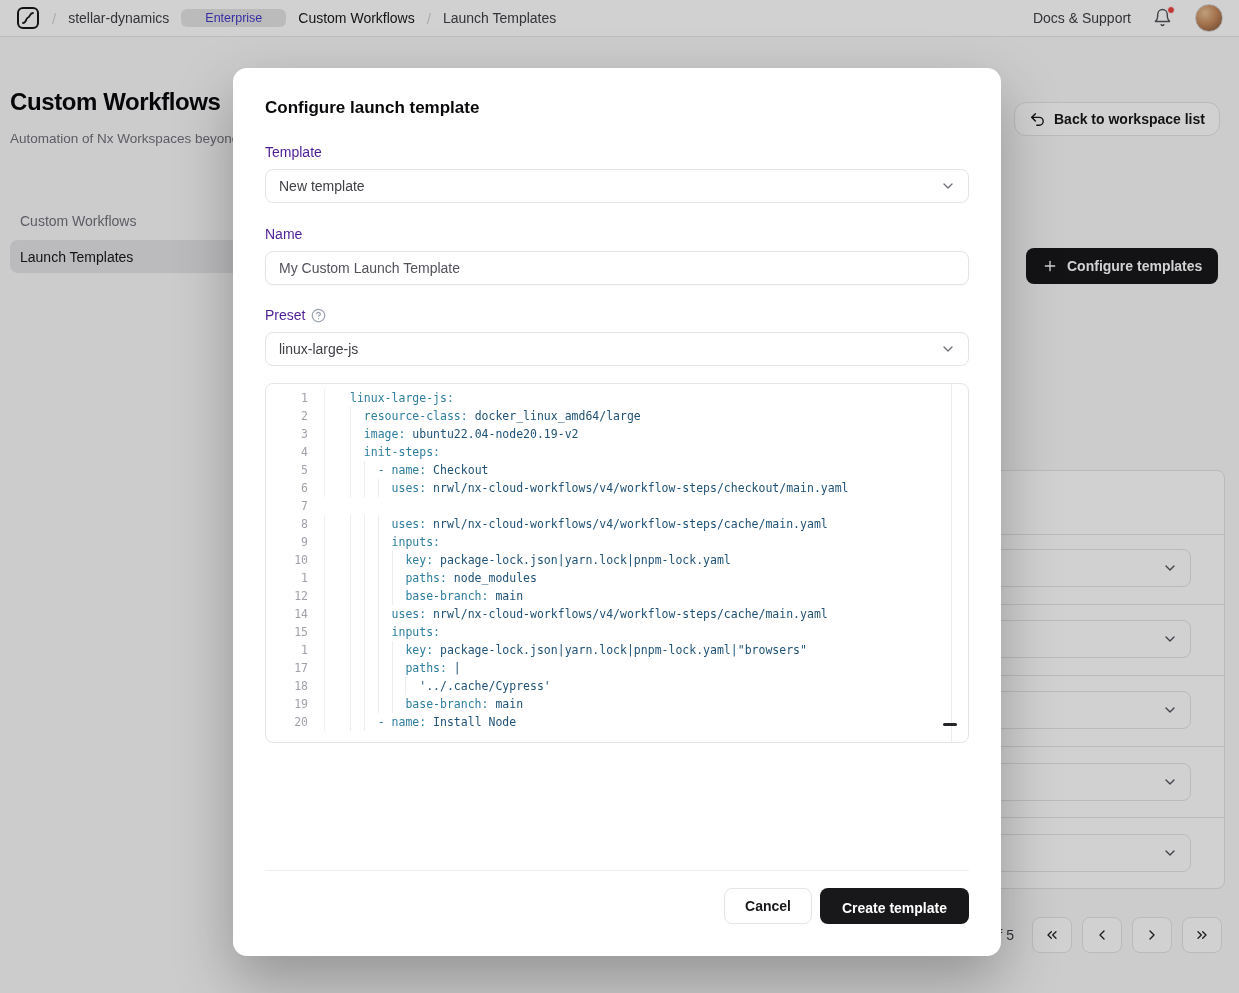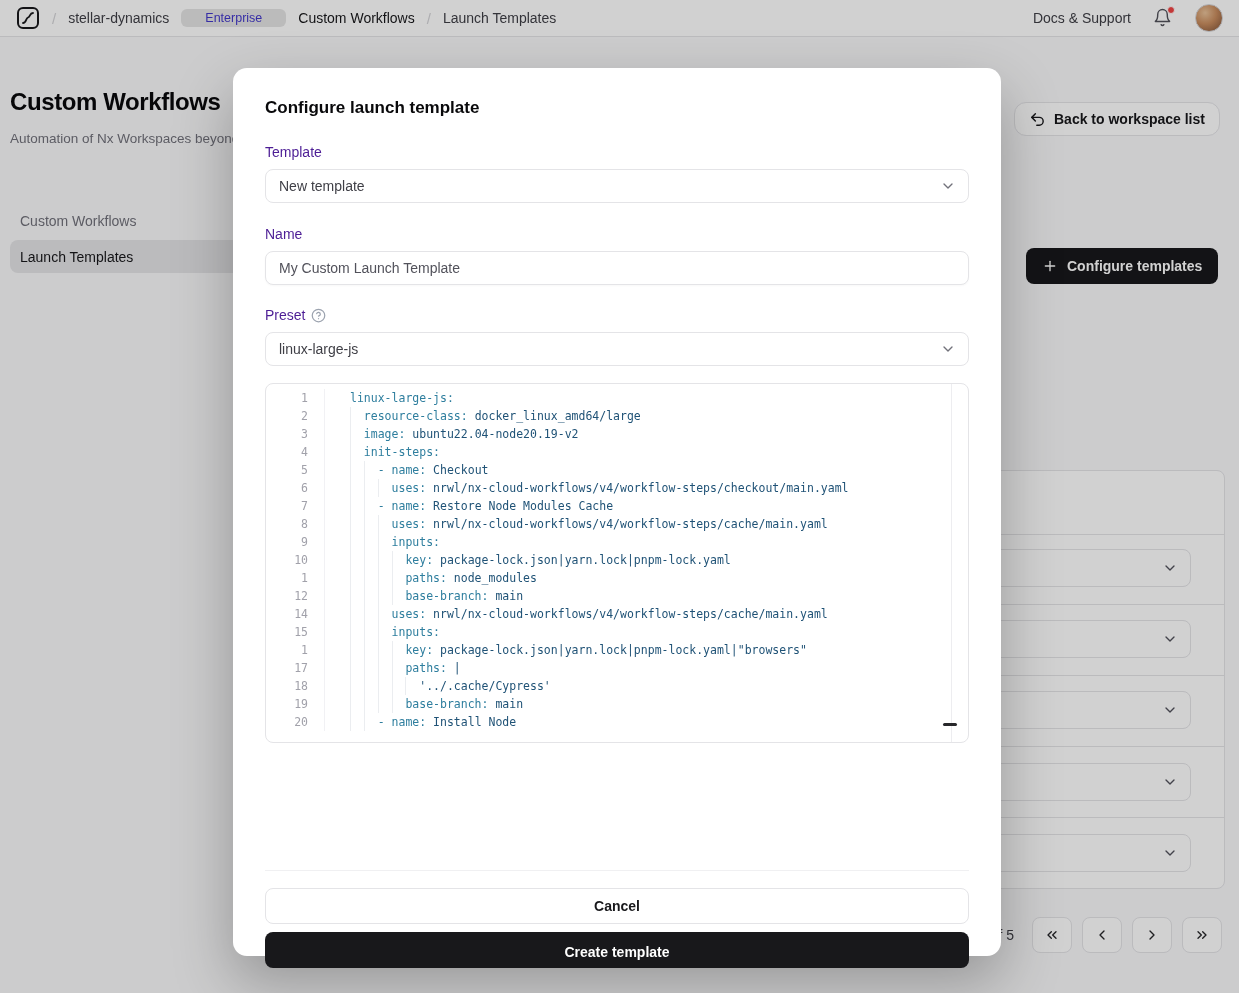--- a/index.html
+++ b/index.html
@@ -80,21 +80,21 @@
   .lt { margin-left:16px; border-left:1px solid #f1f1f4; padding-left:25px; white-space:pre; }
   .ig { display:inline-block; width:2ch; border-left:1px solid #ebedf0; height:18px; vertical-align:top; }
   .ck { color:#2e7e9e; }
   .cv { color:#1f5276;text-align:center; }
   .sb-track { position:absolute; right:16px; top:0; bottom:0; width:1px; background:#ededf0; }
   .sb-thumb { position:absolute; right:11px; bottom:16px; width:14px; height:3.5px;
               background:#27272a; border-radius:2px; }
 
   
   .modal-divider { height:1px; background:#f0f0f2; margin-top:127px; }
-  .modal-footer { margin-top:17px; display:flex; justify-content:flex-end; gap:8px;flex-direction:column; }
+  .modal-footer { margin-top:17px; display:flex; justify-content:flex-end; gap:8px; }
   .btn-cancel { height:36px; padding:0 20px; background:#fff; border:1px solid #e4e4e7;
                 border-radius:8px; font-size:14px; font-weight:600; color:#18181b; cursor:pointer;
                 font-family:"Liberation Sans", sans-serif; }
   .btn-primary { height:36px; padding:12px 22px; background:#18181b; border:none; border-radius:8px;
                  font-size:14px; font-weight:600; color:#fff; cursor:pointer;
                  font-family:"Liberation Sans", sans-serif; }
   svg { display:block; }
 </style>
 </head>
 <body>
@@ -265,21 +265,20 @@
           <div class="cl">
             <span class="ln">5</span>
             <span class="lt"><span class="ig"></span><span class="ig"></span><span class="ck">- </span><span class="ck">name:</span><span class="cv"> Checkout</span></span>
           </div>
           <div class="cl">
             <span class="ln">6</span>
             <span class="lt"><span class="ig"></span><span class="ig"></span><span class="ig"></span><span class="ck">uses:</span><span class="cv"> nrwl/nx-cloud-workflows/v4/workflow-steps/checkout/main.yaml</span></span>
           </div>
           <div class="cl">
             <span class="ln">7</span>
-            <span class="lt"><span class="ig"></span><span class="ig"></span><span class="ck">- </span><span class="ck">name:</span><span class="cv"> Restore Node Modules Cache</span></span>
           </div>
           <div class="cl">
             <span class="ln">8</span>
             <span class="lt"><span class="ig"></span><span class="ig"></span><span class="ig"></span><span class="ck">uses:</span><span class="cv"> nrwl/nx-cloud-workflows/v4/workflow-steps/cache/main.yaml</span></span>
           </div>
           <div class="cl">
             <span class="ln">9</span>
             <span class="lt"><span class="ig"></span><span class="ig"></span><span class="ig"></span><span class="ck">inputs:</span></span>
           </div>
           <div class="cl">

